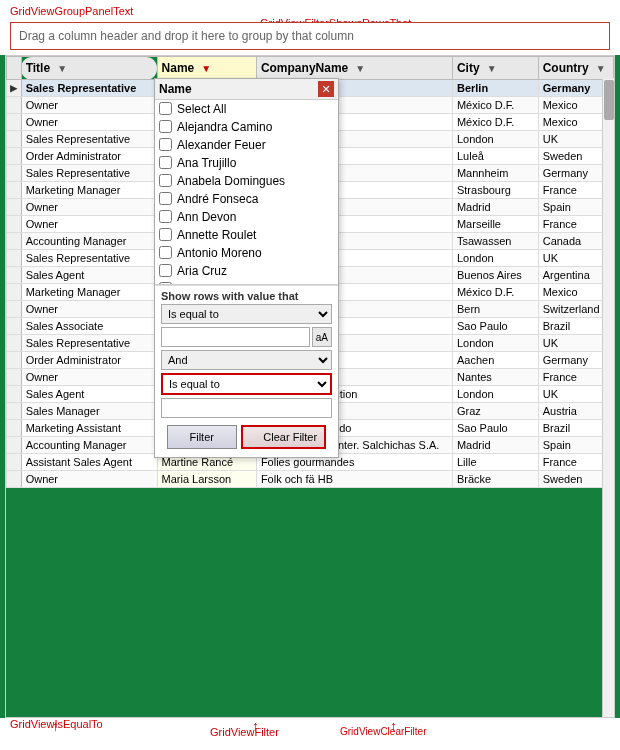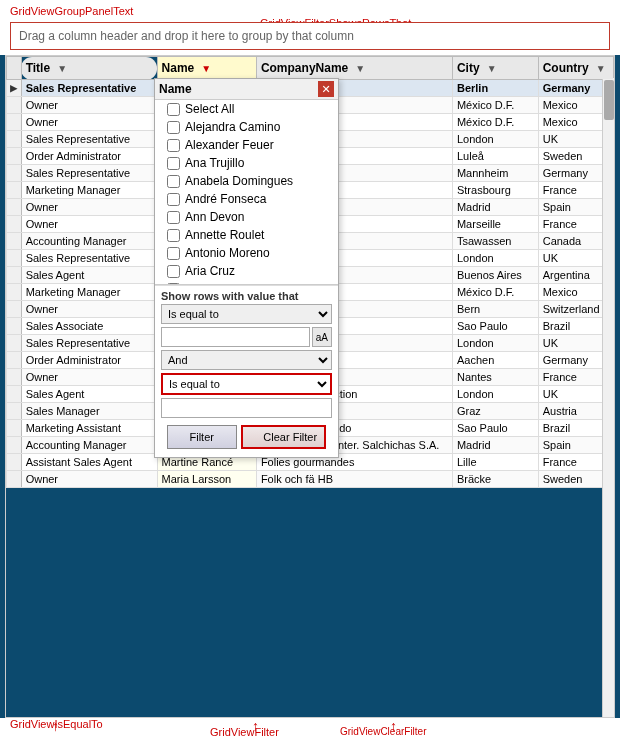--- a/index.html
+++ b/index.html
@@ -1,21 +1,21 @@
 <!DOCTYPE html>
 <html><head>
   <meta charset="utf-8">
   <style>
     * { box-sizing: border-box; margin: 0; padding: 0; font-family: Arial, sans-serif; font-size: 12px; }
     body { background: #f0f0f0; width: 620px; height: 750px; overflow: hidden; position: relative; }
     
     .outer-container {
       width: 620px;
       height: 750px;
-      background: #0c4a6e;
+      background: #15803d;
       display: flex;
       flex-direction: column;
       position: relative;
     }
 
     .top-labels {
       position: relative;
       height: 55px;
       background: #fff;
     }
@@ -166,22 +166,22 @@
     }
 
     .filter-list {
       max-height: 185px;
       overflow-y: auto;
       border-bottom: 1px solid #ccc;
     }
 
     .filter-list-item {
       display: flex;
-      align-items: center;
-      padding: 2px 12px;
+      align-items: flex-start;
+      padding: 2px 4px;
       font-size: 11px;
     }
 
     .filter-list-item input[type=checkbox] {
       margin-right: 5px;
     }
 
     .filter-section {
       padding: 4px 6px;
       border-top: 1px solid #ddd;

